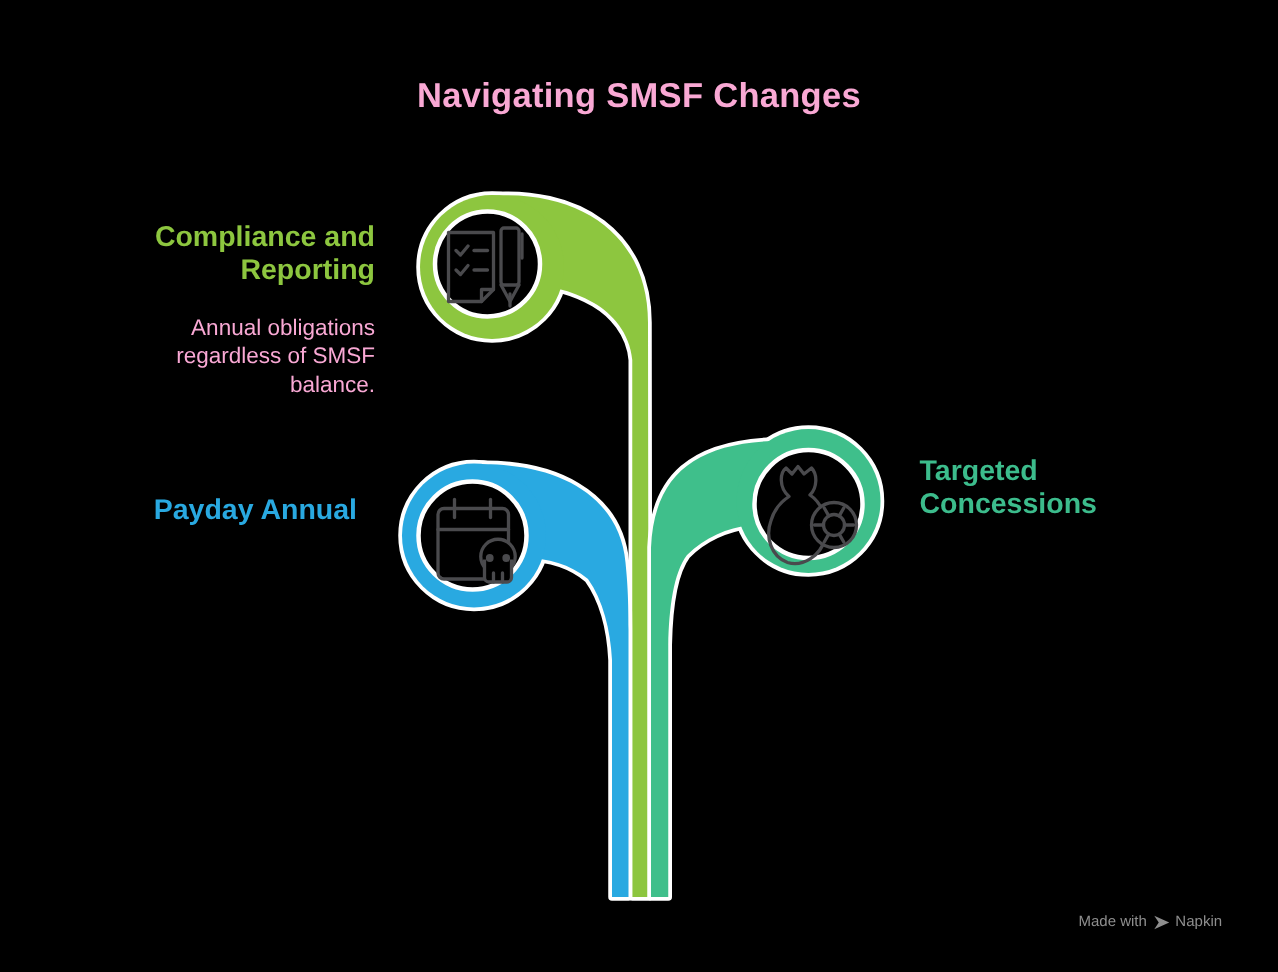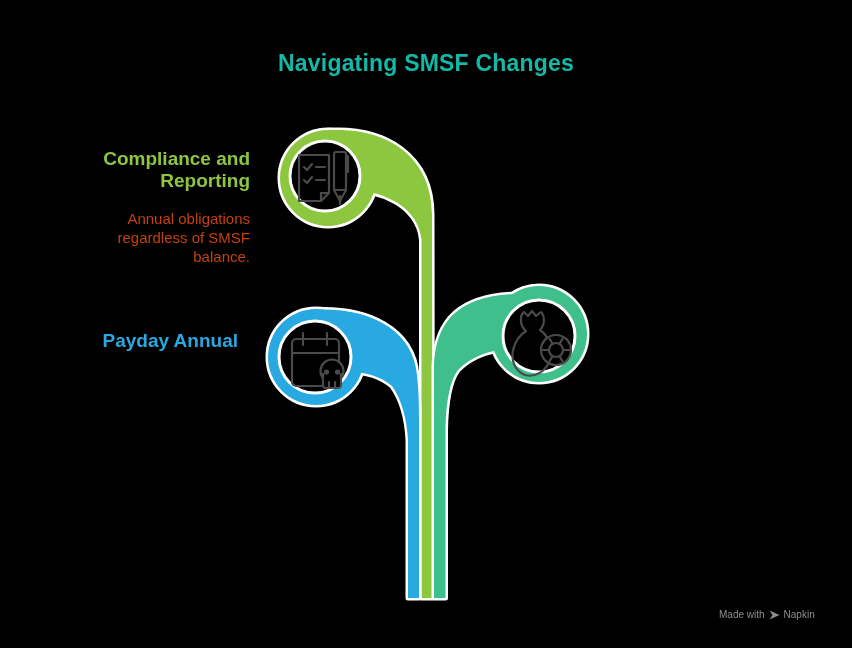--- a/index.html
+++ b/index.html
@@ -1,23 +1,23 @@
 <!DOCTYPE html>
 <html><head>
 <meta charset="utf-8">
 <style>
   html,body{margin:0;padding:0;background:#000;}
   .stage{position:relative;width:852px;height:648px;background:#000;overflow:hidden;
          font-family:"Liberation Sans",sans-serif;}
   .stage svg{position:absolute;left:0;top:0;}
   .abs{position:absolute;}
   .title{left:0;right:0;top:50px;text-align:center;font-size:23px;font-weight:bold;
-         color:#14b8a6;letter-spacing:.2px;}
+         color:#f9a8d4;letter-spacing:.2px;}
   .heading{font-size:19px;font-weight:bold;line-height:1.16;}
-  .body-text{font-size:15px;line-height:1.27;color:#c2410c;}
+  .body-text{font-size:15px;line-height:1.27;color:#f9a8d4;}
   .right{text-align:right;}
   .left{text-align:left;}
   .c-green{color:#8dc63f;} .c-blue{color:#29a9e1;} .c-emerald{color:#3cbc8c;}
   .casing path,.casing circle{fill:#fff;stroke:#fff;stroke-width:5;stroke-linejoin:round;}
   .hole{fill:#000;stroke:#fff;stroke-width:3;}
   .ic{fill:none;stroke:#4a4a4d;stroke-width:2.2;stroke-linecap:round;stroke-linejoin:round;}
   .ic-mask{fill:#000;stroke:#4a4a4d;stroke-width:2.2;stroke-linejoin:round;}
   .ic-dot{fill:#4a4a4d;stroke:none;}
   .watermark{left:719px;top:609px;display:flex;align-items:center;gap:4px;
              font-size:10px;color:#8e8e8e;}
@@ -96,20 +96,21 @@
     </g>
   </svg>
 
   <div class="abs title">Navigating SMSF Changes</div>
 
   <div class="abs heading right c-green" style="left:40px;top:148px;width:210px;text-align:right;">Compliance and Reporting</div>
   <div class="abs body-text right" style="left:100px;top:209px;width:150px;">Annual obligations regardless of SMSF balance.</div>
 
   <div class="abs heading right c-blue" style="left:41px;top:330px;width:197px;">Payday Annual</div>
 
+  <div class="abs heading left c-emerald" style="left:613px;top:304px;width:140px;">Targeted Concessions</div>
 
   <div class="abs watermark">
     <span>Made with</span>
     <svg width="11" height="10" viewBox="0 0 11 10">
       <path d="M0.5,0.5 L10.5,5 L0.5,9.5 L3.5,5 Z" fill="#8e8e8e"></path>
     </svg>
     <span>Napkin</span>
   </div>
 
 </div>

